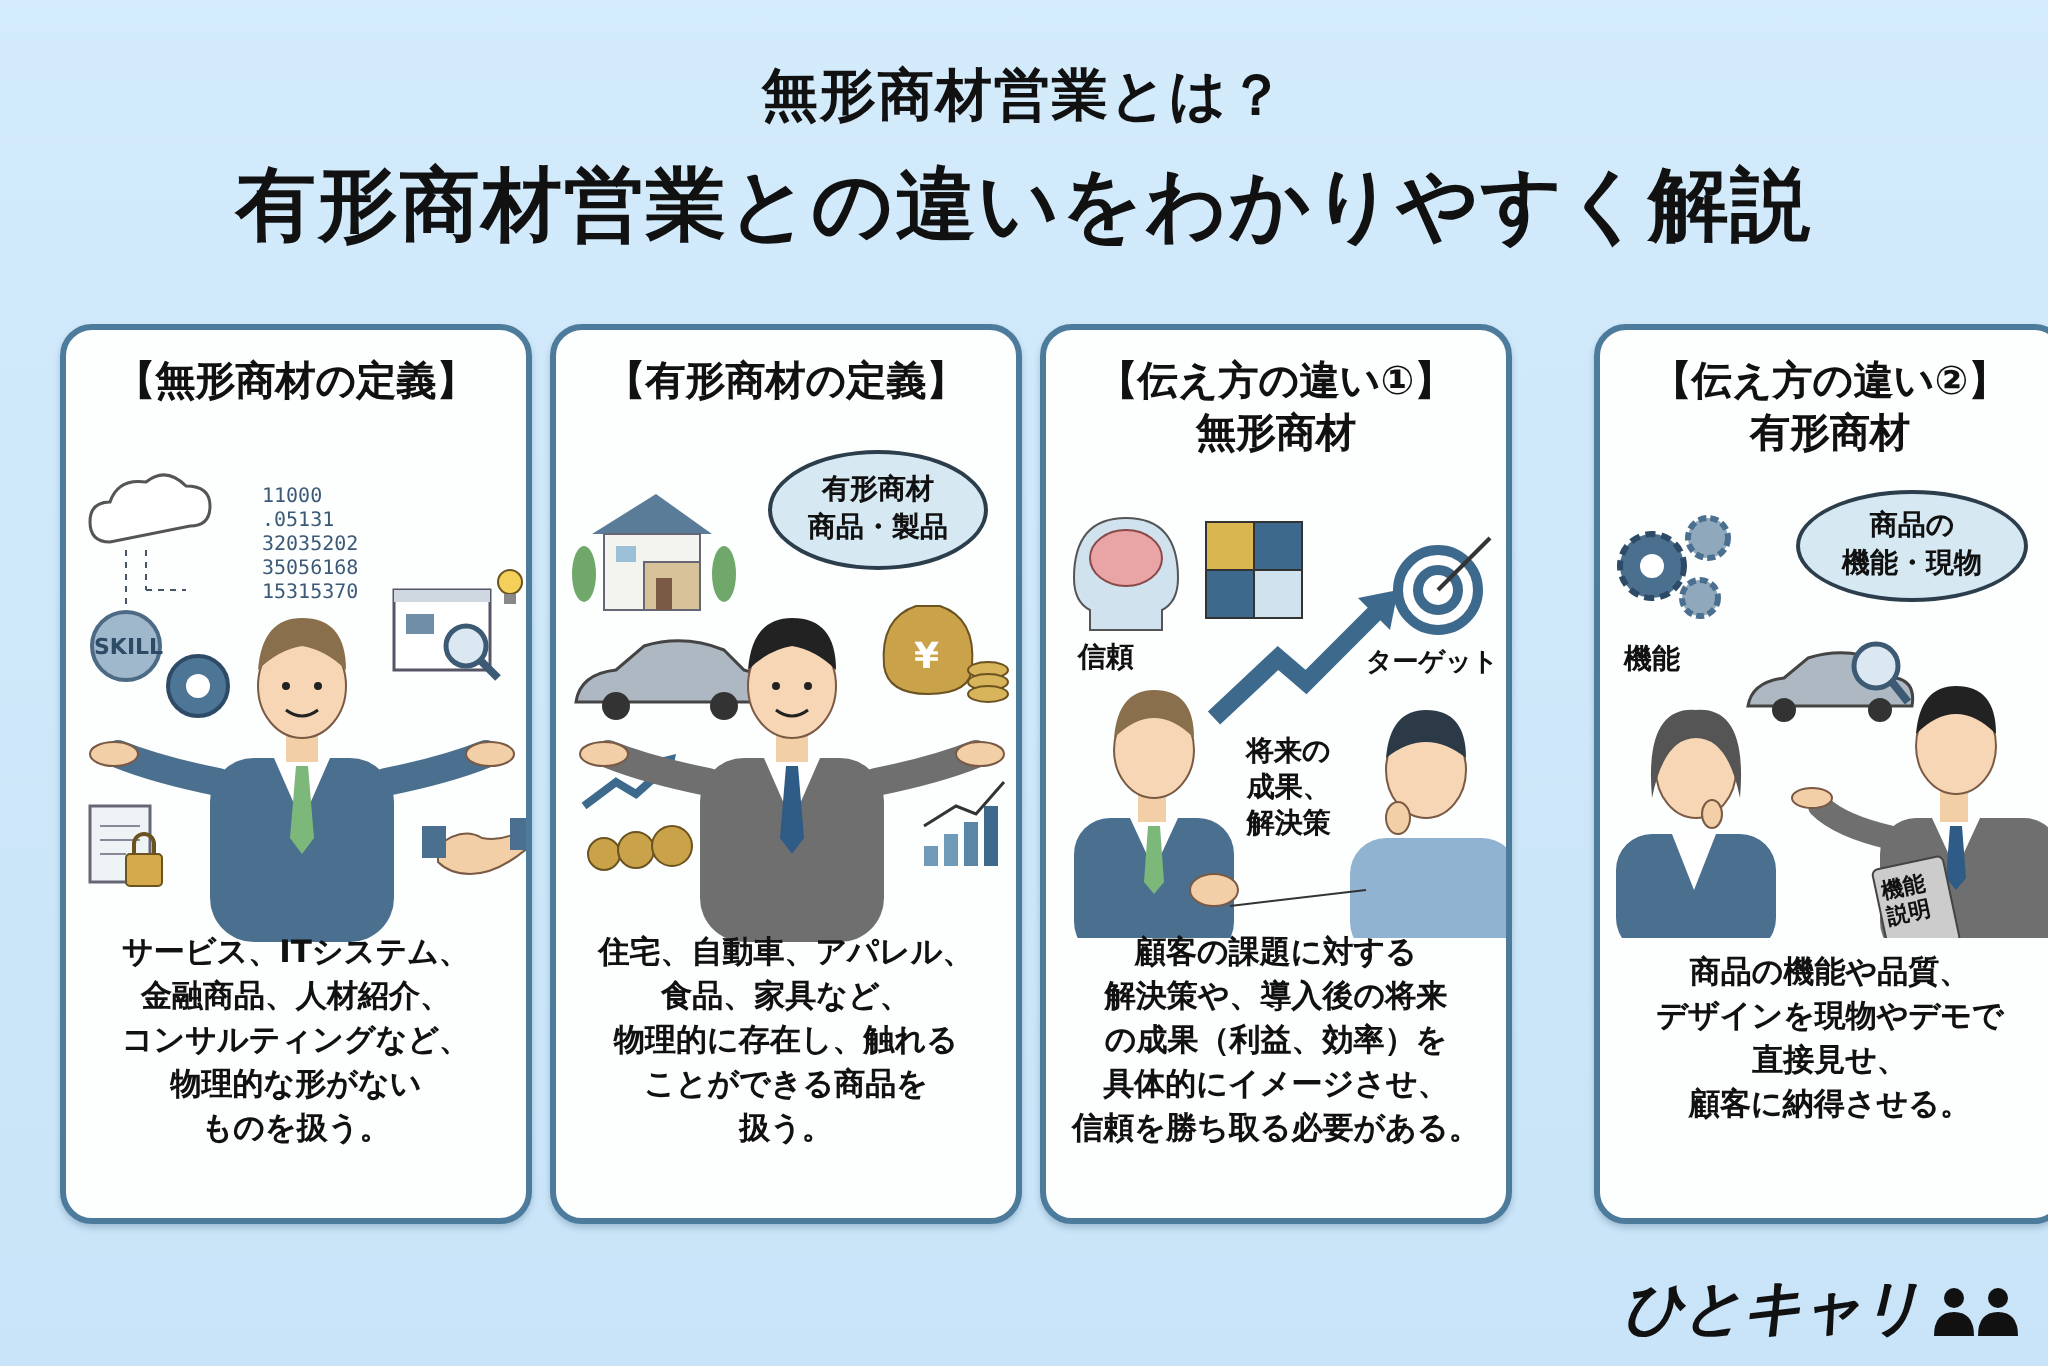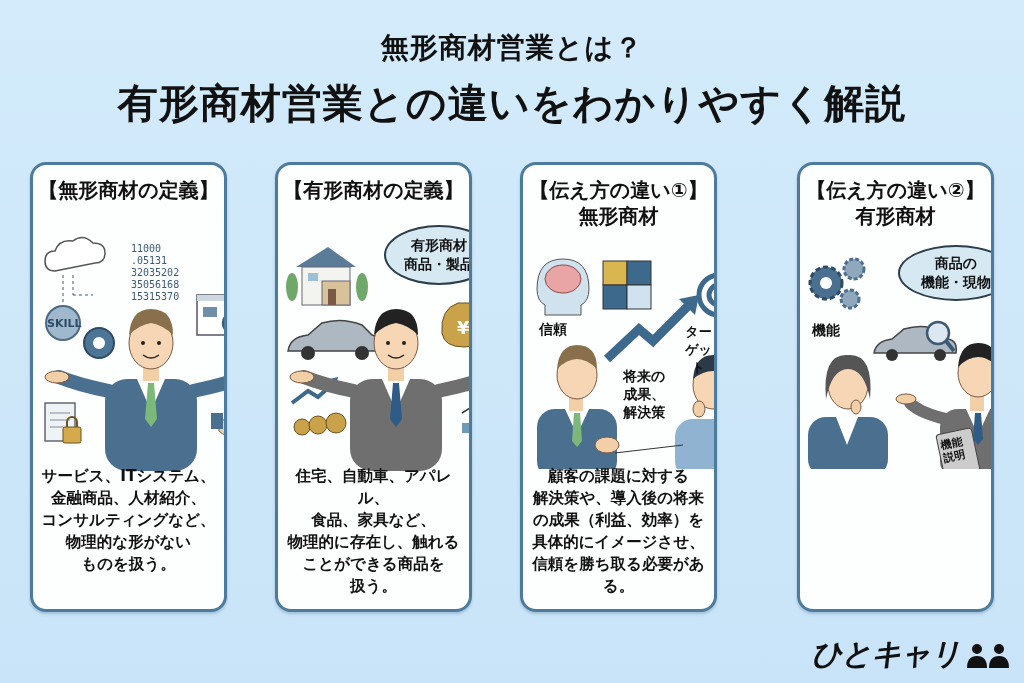--- a/index.html
+++ b/index.html
@@ -10,21 +10,21 @@
     color: #111;
     position: relative;
   }
   .title {
     position: absolute; left: 0; right: 0; top: 22px;
     text-align: center; font-weight: bold; letter-spacing: 1px;
   }
   .title .l1 { font-size: 28px; line-height: 52px; }
   .title .l2 { font-size: 40px; line-height: 58px; }
   .panel {
-    position: absolute; top: 162px; width: 197px; height: 450px;
+    position: absolute; top: 162px; width: 236px; height: 450px;
     background: #fdfefe;
     border: 3px solid #4d7b9c;
     border-radius: 16px;
     box-shadow: 0 2px 3px rgba(60,100,130,0.3);
     overflow: hidden;
   }
   .panel-head {
     text-align: center; font-weight: bold; font-size: 20px; line-height: 26px;
     margin-top: 12px; white-space: nowrap;
   }
@@ -290,20 +290,24 @@
         <ellipse cx="106" cy="150" rx="10" ry="5" fill="#f3cfa8" stroke="#7a5a44"></ellipse>
         <rect x="140" y="182" width="36" height="44" rx="3" fill="#ccc" stroke="#444" transform="rotate(-12 158 204)"></rect>
       </g>
     </svg>
     <div class="lbl" style="left:12px;top:72px;">機能</div>
     <div class="lbl" style="left:142px;top:188px;font-size:11px;line-height:13px;transform:rotate(-12deg);">機能
 説明</div>
     <div class="bubble" style="left:98px;top:-4px;width:116px;height:56px;">商品の
 機能・現物</div>
   </div>
+  <div class="panel-body" style="top:310px;">商品の機能や品質、
+デザインを現物やデモで
+直接見せ、
+顧客に納得させる。</div>
 </div>
 
 <div class="logo">
   <span>ひとキャリ</span>
   <svg width="44" height="26" viewBox="0 0 44 26">
     <circle cx="11" cy="7" r="5" fill="#111"></circle>
     <path d="M1 26 q0 -12 10 -12 q10 0 10 12z" fill="#111"></path>
     <circle cx="33" cy="7" r="5" fill="#111"></circle>
     <path d="M23 26 q0 -12 10 -12 q10 0 10 12z" fill="#111"></path>
   </svg>

